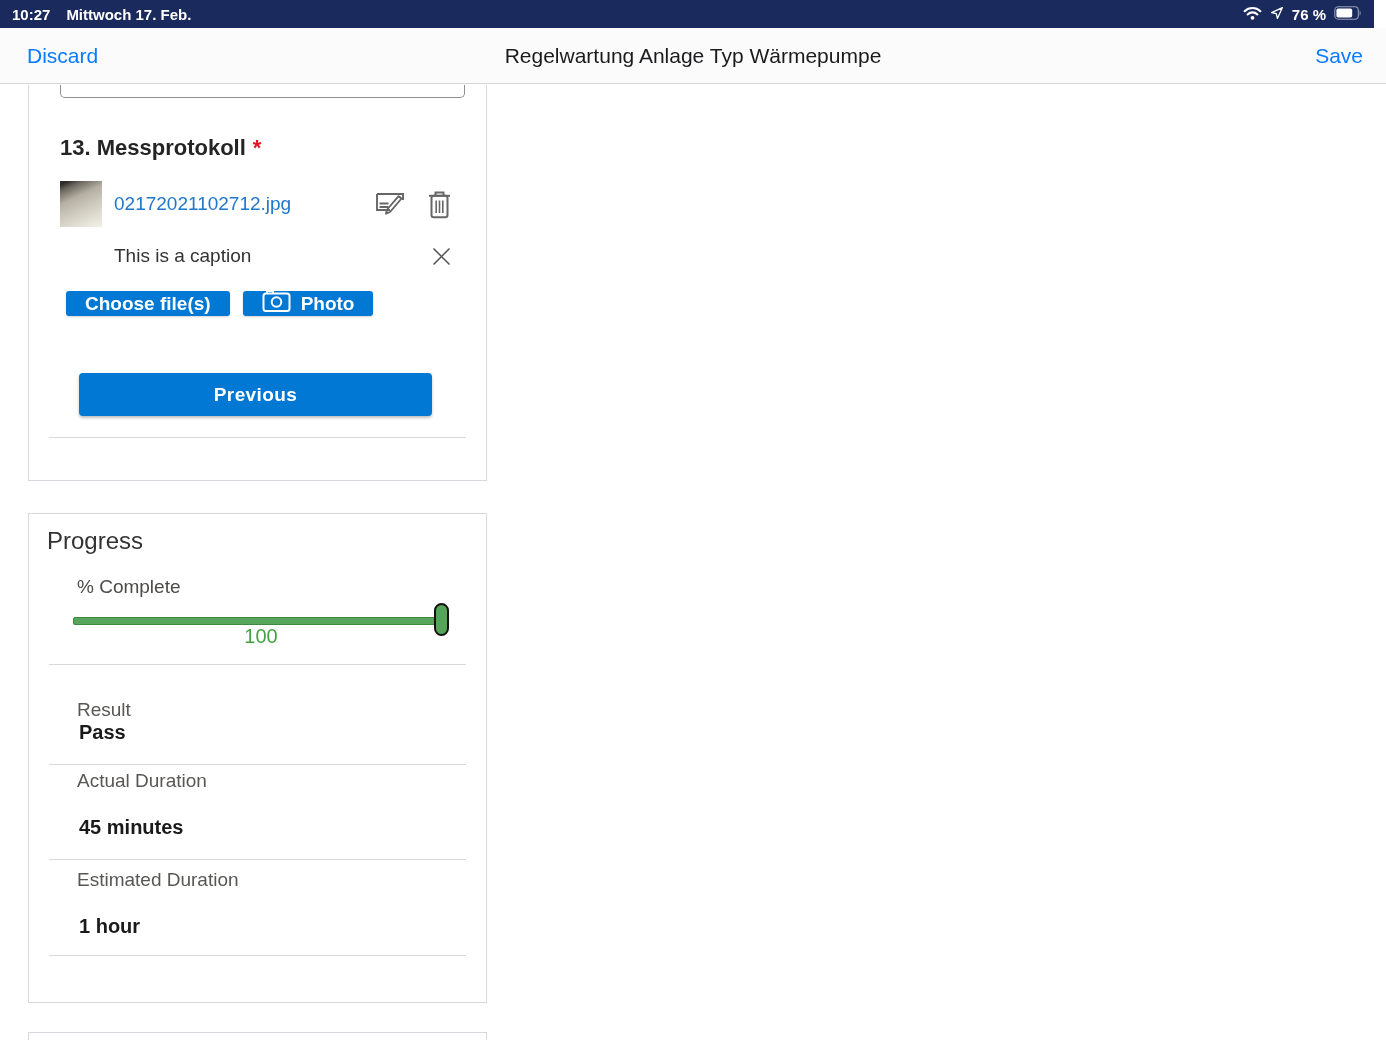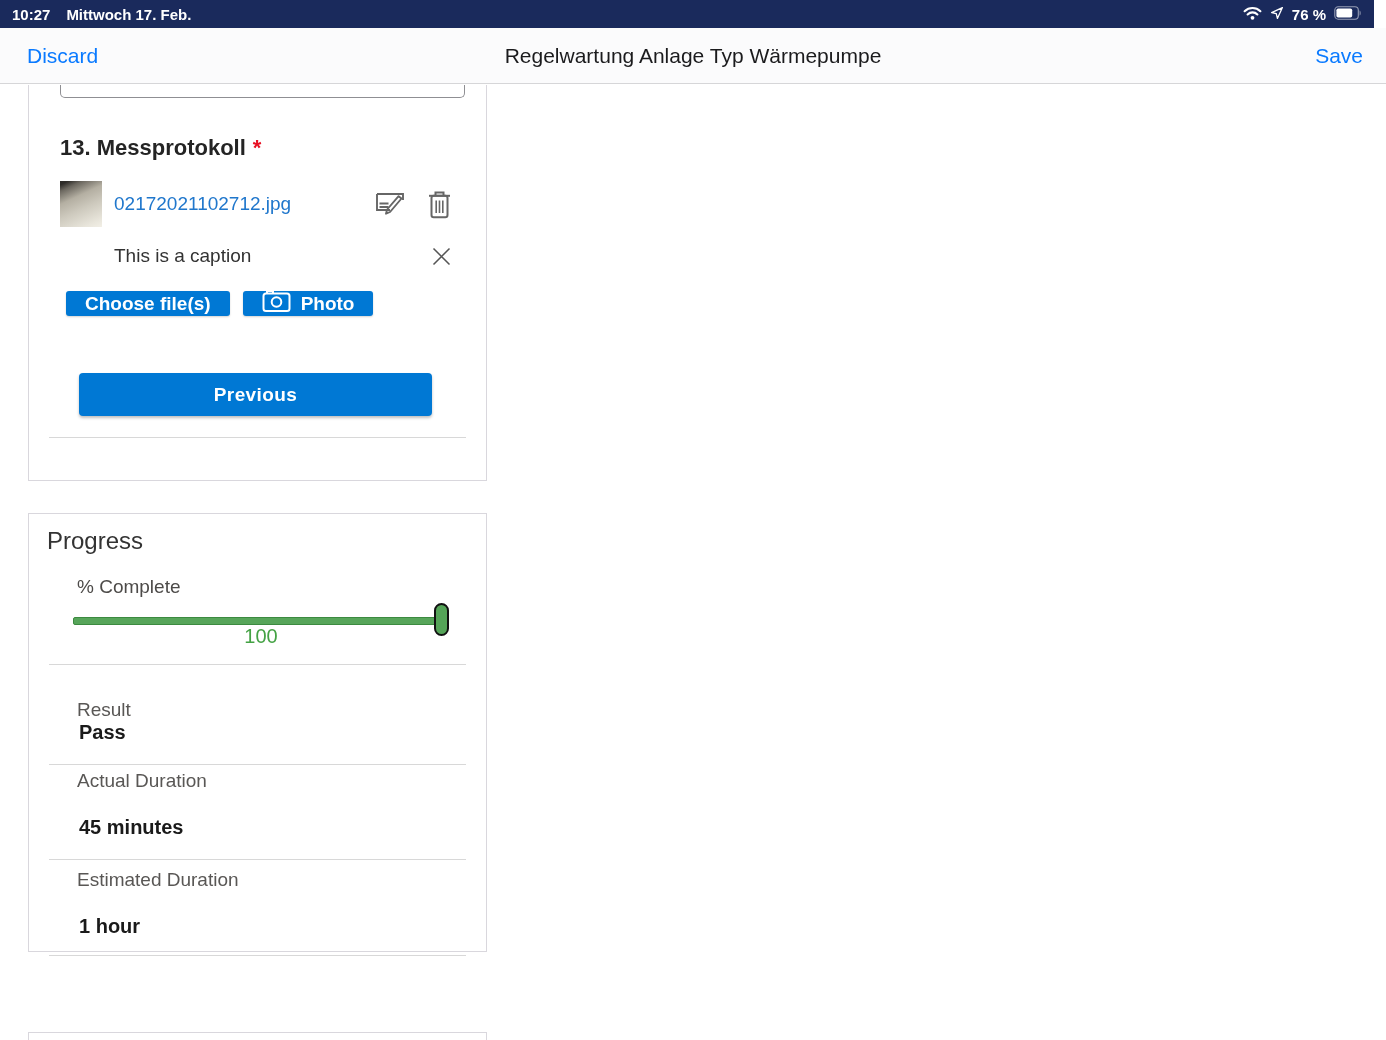--- a/index.html
+++ b/index.html
@@ -23,21 +23,21 @@
              font-family:inherit; }
   .nav-discard { left:27px; }
   .nav-save { right:23px;margin-left:40px; }
   .nav-title { position:absolute; left:0; right:0; top:0; height:56px; display:flex;
                align-items:center; justify-content:center; font-size:21px; color:#1b1b1d; }
 
   
   .card { position:absolute; left:28px; width:459px; background:#fff;
           border:1px solid #d9d7dd; }
   .card-form { top:85px; height:396px; border-top:none; }
-  .card-progress { top:513px; height:439px; }
+  .card-progress { top:513px; height:490px; }
   .card-next { top:1032px; height:20px; border-bottom:none; }
 
   
   .partial-input { position:absolute; top:0; left:31px; right:21px; height:13px;
                    border:1px solid #8f8f93; border-top:none; border-radius:0 0 5px 5px;
                    background:#fff; }
   .section-heading { position:absolute; top:50px; left:31px; font-size:22px;
                      font-weight:700; color:#242424; }
   .required { color:#e81123; margin-left:7px; font-weight:700; }
 

